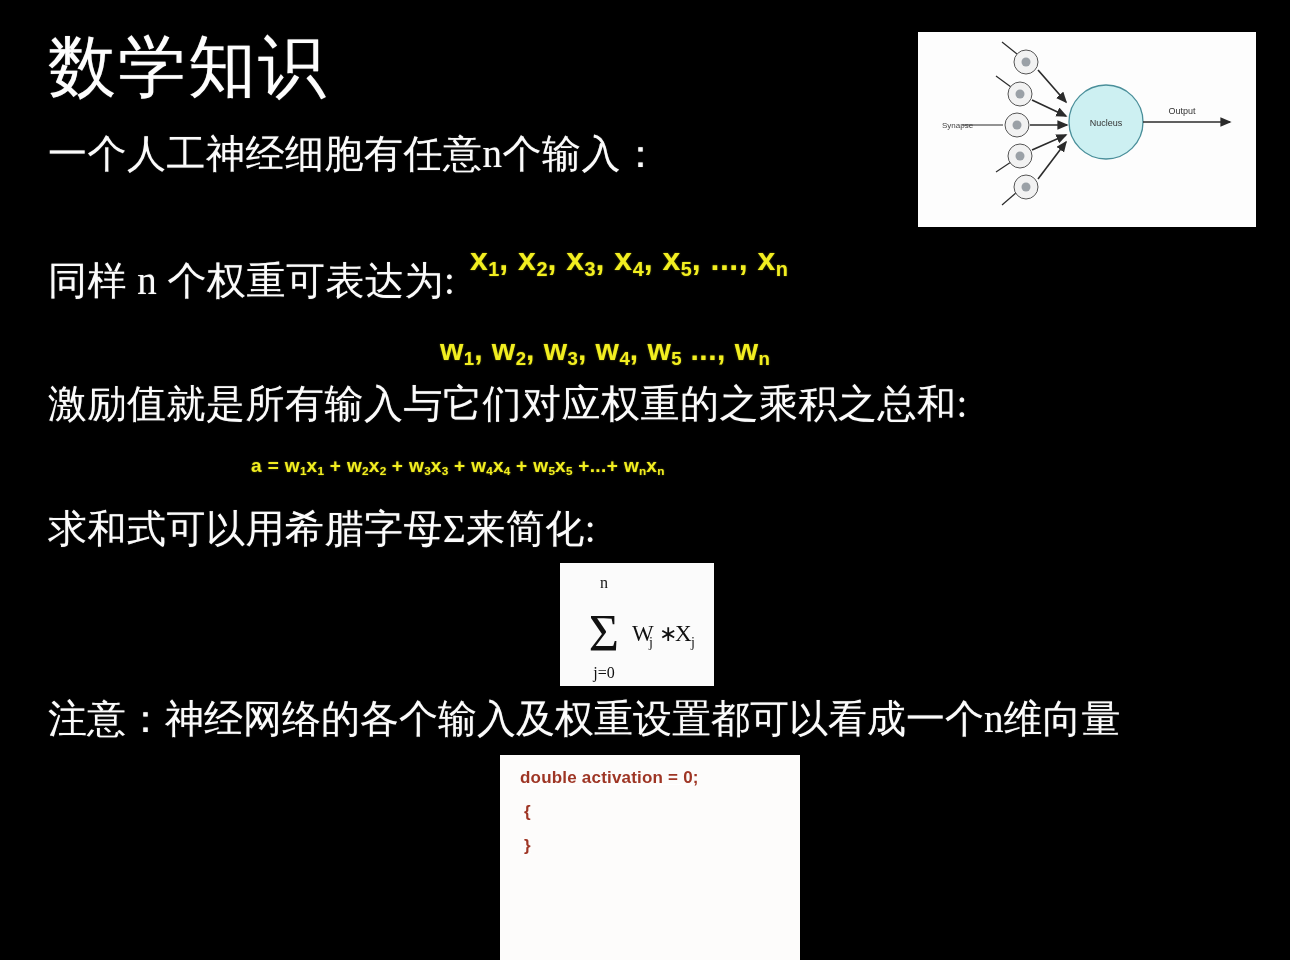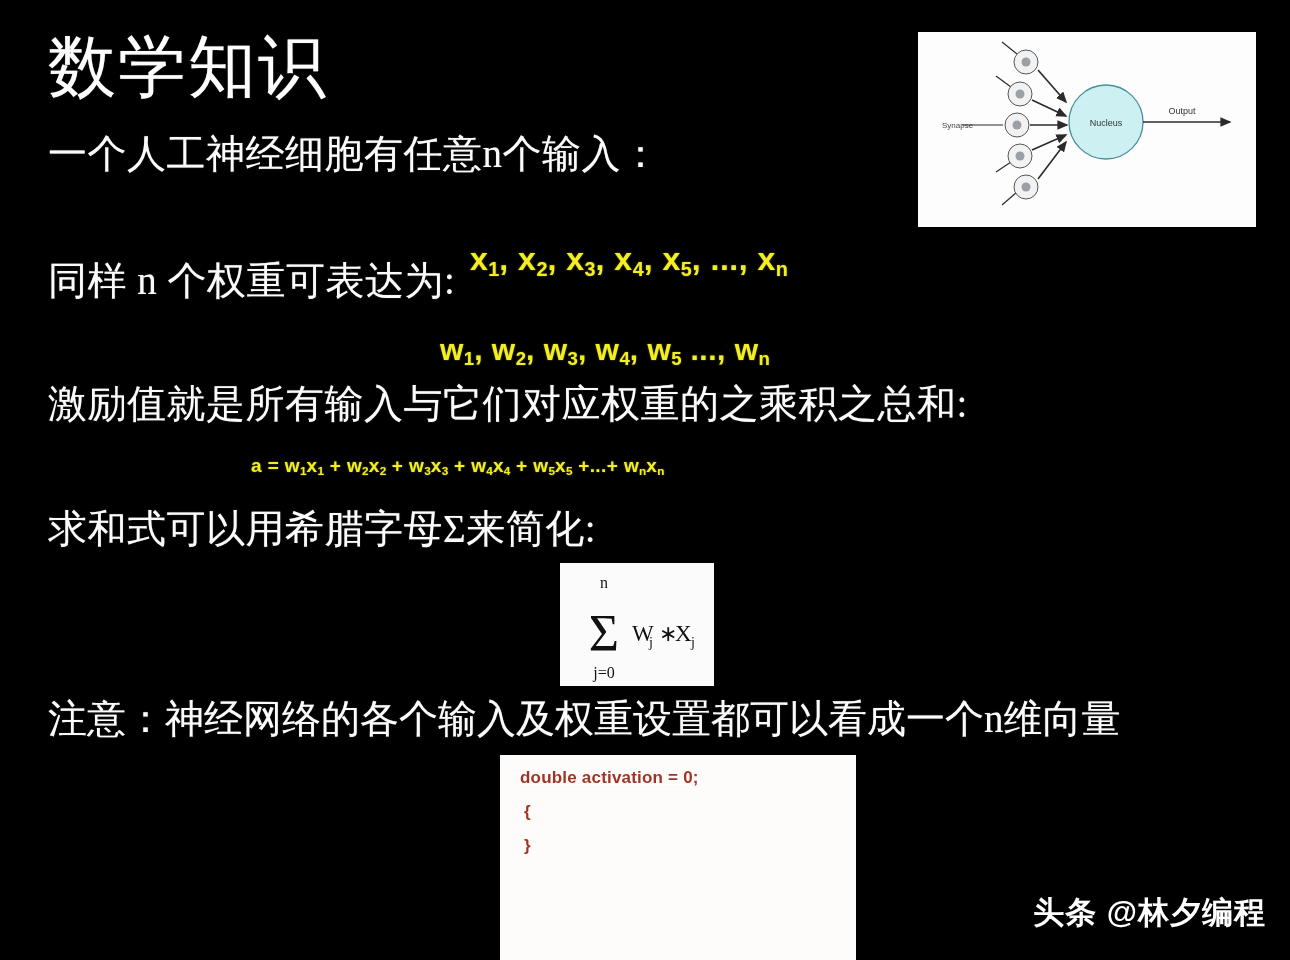--- a/index.html
+++ b/index.html
@@ -112,21 +112,21 @@
     background: #fbfbfb;
     color: #0a0a0a;
   }
   .sigma-card svg { display: block; width: 100%; height: 100%; }
 
   
   .code-card {
     position: absolute;
     left: 500px;
     top: 755px;
-    width: 356px;
+    width: 300px;
     height: 205px;
     background: #fdfcfb;
     padding: 14px 0 0 0;
     box-sizing: border-box;
     overflow: hidden;
     text-decoration: underline;
   }
   .code-line {
     color: #9e3524;
     font-family: "Liberation Sans", "DejaVu Sans", sans-serif;
@@ -243,15 +243,14 @@
       <text x="24" y="96" font-family="Liberation Sans, sans-serif" font-size="8" fill="#444">Synapse</text>
     </svg>
   </div>
 
   <div class="code-card">
     <div class="code-line">double activation = 0;</div>
     <div class="code-line indent">{</div>
     <div class="code-line indent">}</div>
   </div>
 
-  <div class="watermark">头条 @林夕编程</div>
 
 </div>
 
 </body></html>

